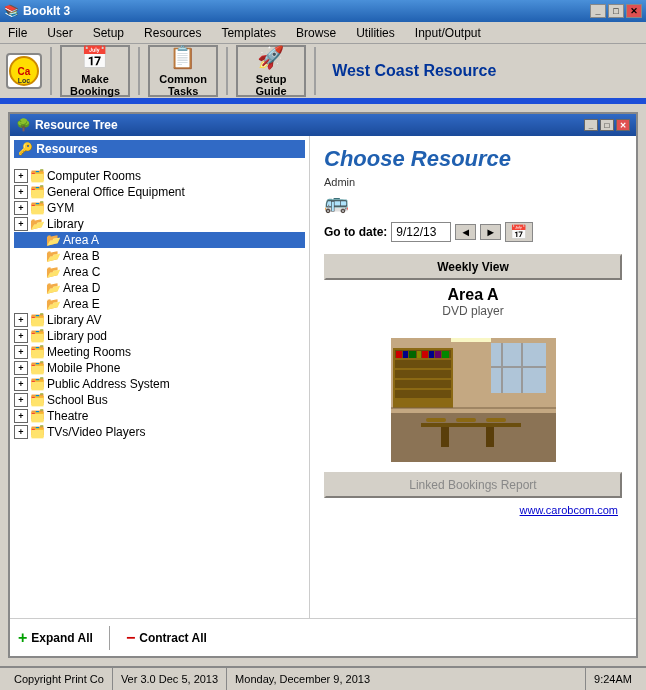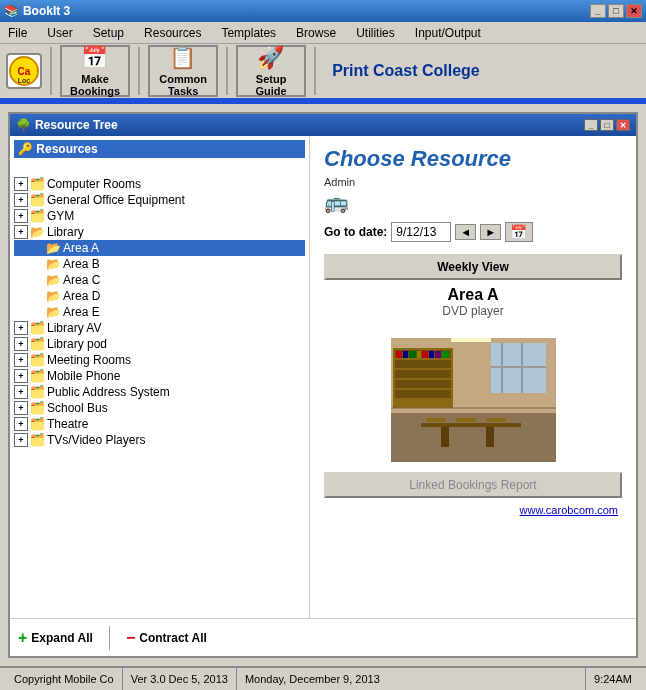--- a/index.html
+++ b/index.html
@@ -143,21 +143,21 @@
       overflow-y: auto;
       padding: 4px;
       background: white;
     }
     .tree-title {
       background: #316ac5;
       color: white;
       padding: 2px 4px;
       font-weight: bold;
       font-size: 12px;
-      margin-bottom: 18px;
+      margin-bottom: 10px;
     }
     .tree-item {
       display: flex;
       align-items: center;
       padding: 1px 0;
       cursor: pointer;
       font-size: 12px;
       white-space: nowrap;
     }
     .tree-item.selected { background: #316ac5; color: white; }
@@ -403,21 +403,21 @@
     <span class="icon">📋</span>
     <span>Common<br>Tasks</span>
   </button>
   <div class="toolbar-divider"></div>
   <button class="toolbar-btn setup-guide">
     <span class="icon">🚀</span>
     <span>Setup<br>Guide</span>
   </button>
   <div class="toolbar-divider"></div>
   <div class="toolbar-info">
-    <span class="college-name">Print Coast College</span>
+    <span class="college-name">West Coast Resource</span>
   </div>
 </div>
 
 <div class="main-content">
   <div class="resource-window">
 
     <div class="resource-window-titlebar">
       <div class="resource-window-titlebar-left">
         <span>🌳</span>
         <span>Resource Tree</span>
@@ -601,21 +601,21 @@
       <div class="contract-btn">
         <span class="minus-icon">−</span>
         <span>Contract All</span>
       </div>
     </div>
   </div>
 </div>
 
 <div class="status-bar">
   <div class="status-segment">
-    <span>Copyright Mobile Co</span>
+    <span>Copyright Print Co</span>
   </div>
   <div class="status-segment">
     <span>Ver 3.0 Dec 5, 2013</span>
   </div>
   <div class="status-segment" style="flex:1">
     <span>Monday, December 9, 2013</span>
   </div>
   <div class="status-segment">
     <span>9:24AM</span>
   </div>

